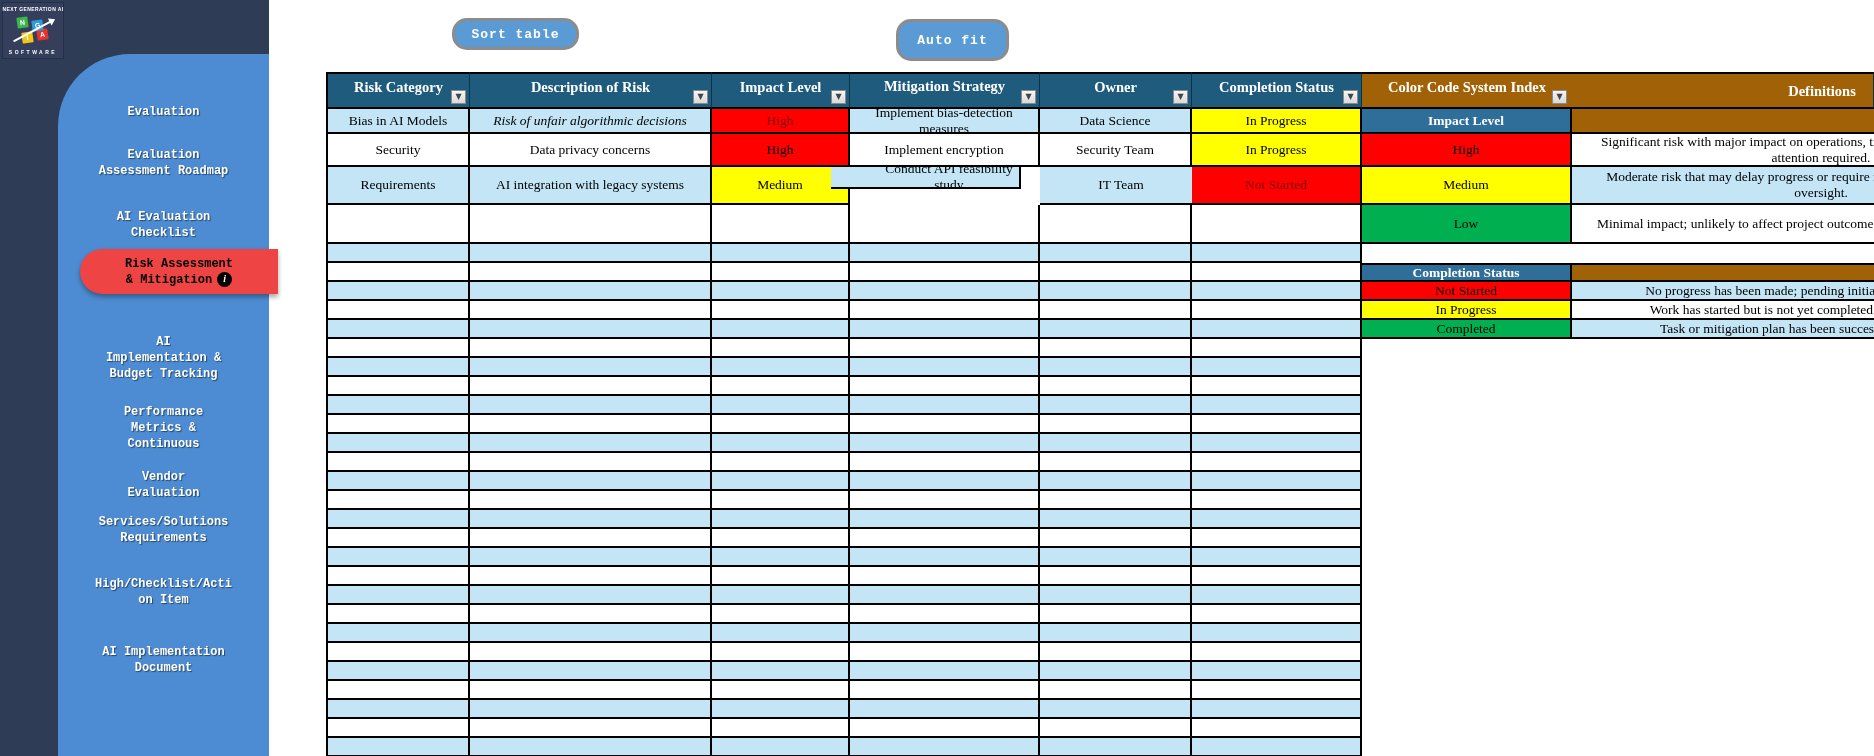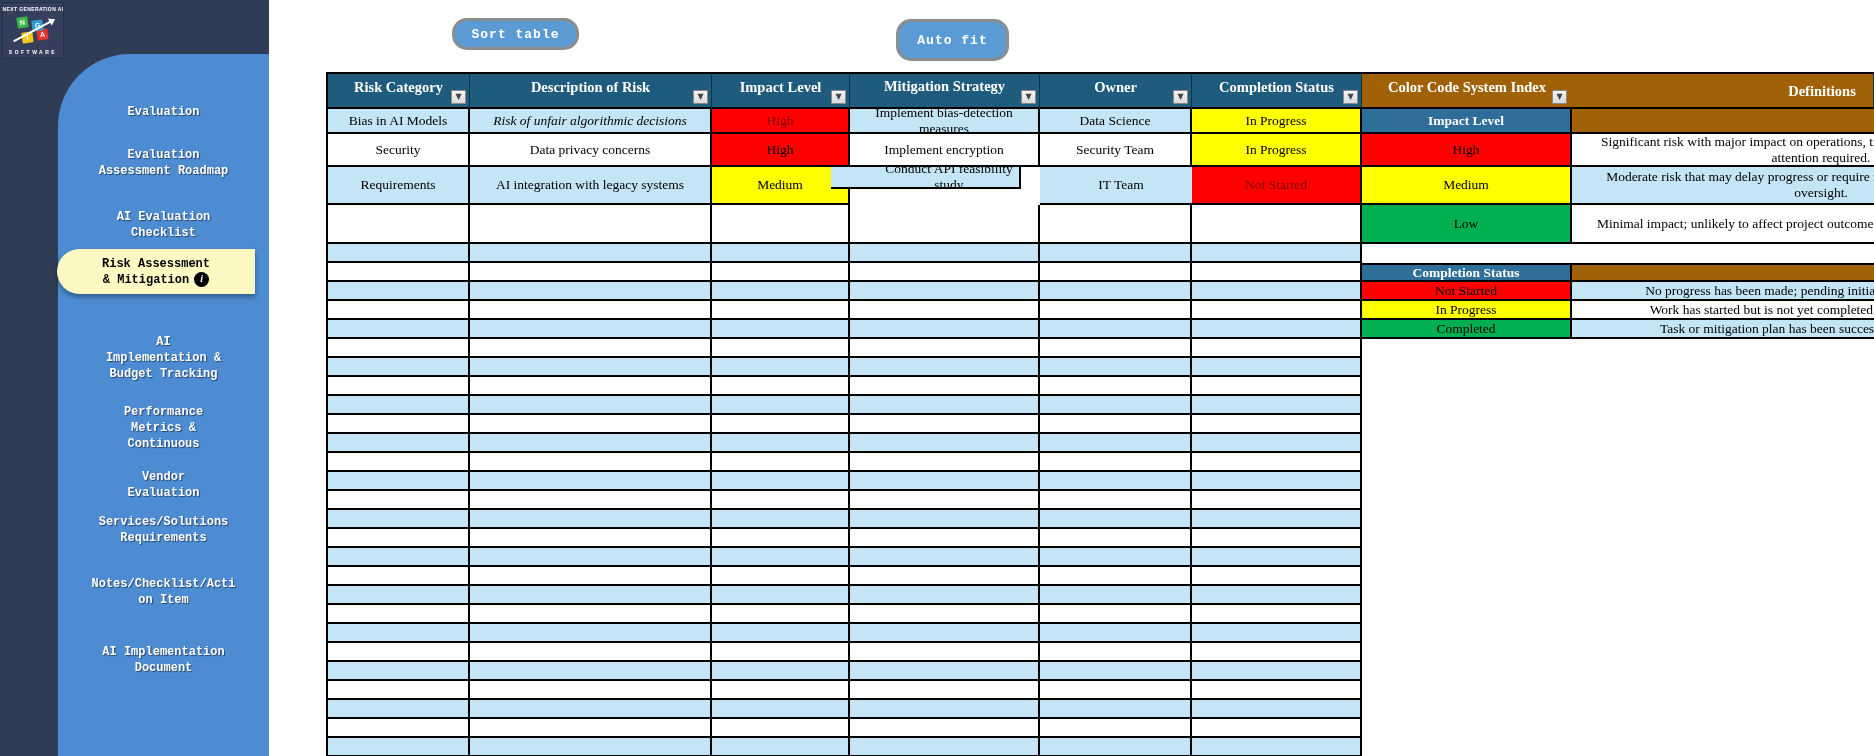--- a/index.html
+++ b/index.html
@@ -17,21 +17,21 @@
   .logo-cluster{position:relative;width:40px;height:30px}
   .lsq{position:absolute;width:11px;height:11px;display:flex;align-items:center;justify-content:center;
     font-family:"Liberation Sans",sans-serif;font-size:7px;font-weight:bold;color:#fff;transform:rotate(-8deg);border-radius:1px}
   .arrow-line{position:absolute;left:-2px;top:14px;width:44px;height:2px;background:#fff;transform:rotate(-28deg)}
   .arrow-head{position:absolute;right:-3px;top:-3px;width:0;height:0;border-left:6px solid #fff;
     border-top:4px solid transparent;border-bottom:4px solid transparent}
 
   .nav-item{position:absolute;left:58px;width:211px;text-align:center;color:#fff;
     font-family:"Liberation Mono",monospace;font-weight:bold;font-size:12px;line-height:16px;
     text-shadow:1px 1px 1px rgba(0,0,0,.5);cursor:pointer;z-index:2}
-  .nav-pill{position:absolute;left:57px;top:249px;width:198px;height:45px;background:#fef9c3;
+  .nav-pill{position:absolute;left:80px;top:249px;width:198px;height:45px;background:#ef4444;
     border-radius:23px 0 0 23px;box-shadow:0 3px 5px rgba(0,0,0,.35);display:flex;flex-direction:column;
     align-items:center;justify-content:center;color:#000;font-family:"Liberation Mono",monospace;
     font-weight:bold;font-size:12px;line-height:16px;cursor:pointer;z-index:2}
   .info-dot{display:inline-flex;width:15px;height:15px;border-radius:50%;background:#000;color:#fff;
     align-items:center;justify-content:center;font-family:"Liberation Serif",serif;font-style:italic;
     font-size:10px;margin-left:5px;vertical-align:middle}
 
   
   .pill-btn{position:absolute;background:#5B9BD5;border:3px solid #8C8C8C;border-radius:15px;color:#fff;
     font-family:"Liberation Mono",monospace;font-weight:bold;font-size:13px;letter-spacing:1px;
@@ -105,21 +105,21 @@
     </div>
     <div class="nav-item" style="top: 469px;">
       <div>Vendor</div>
       <div>Evaluation</div>
     </div>
     <div class="nav-item" style="top: 514px;">
       <div>Services/Solutions</div>
       <div>Requirements</div>
     </div>
     <div class="nav-item" style="top: 576px;">
-      <div>Notes/Checklist/Acti</div>
+      <div>High/Checklist/Acti</div>
       <div>on Item</div>
     </div>
     <div class="nav-item" style="top: 644px;">
       <div>AI Implementation</div>
       <div>Document</div>
     </div>
   </nav>
 
 <button id="sort-btn" class="pill-btn">Sort table</button>
 <button id="fit-btn" class="pill-btn">Auto fit</button>

